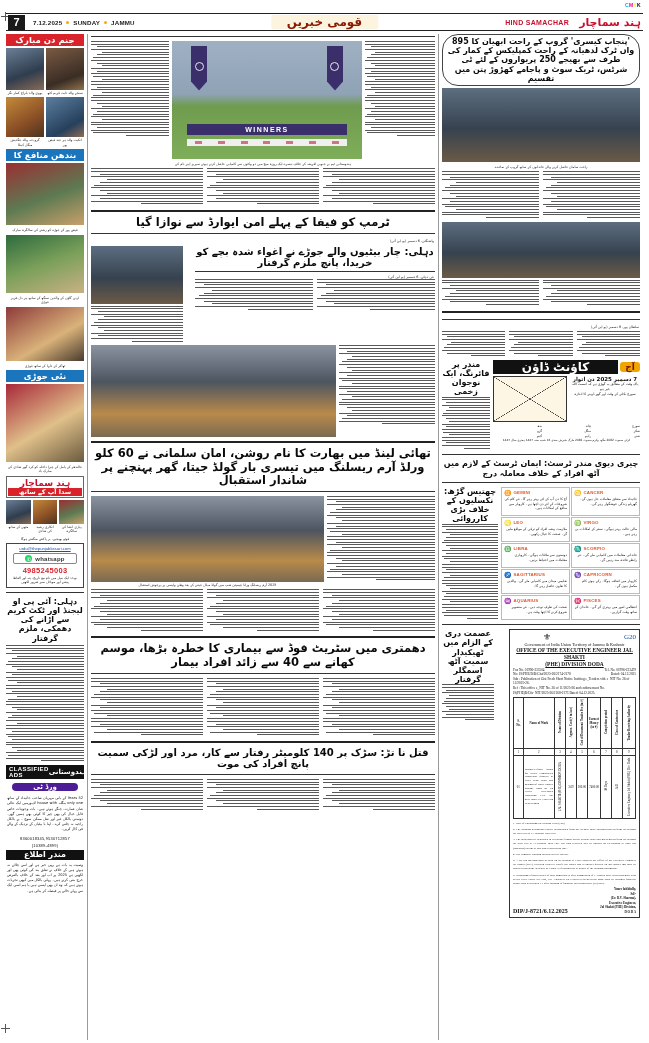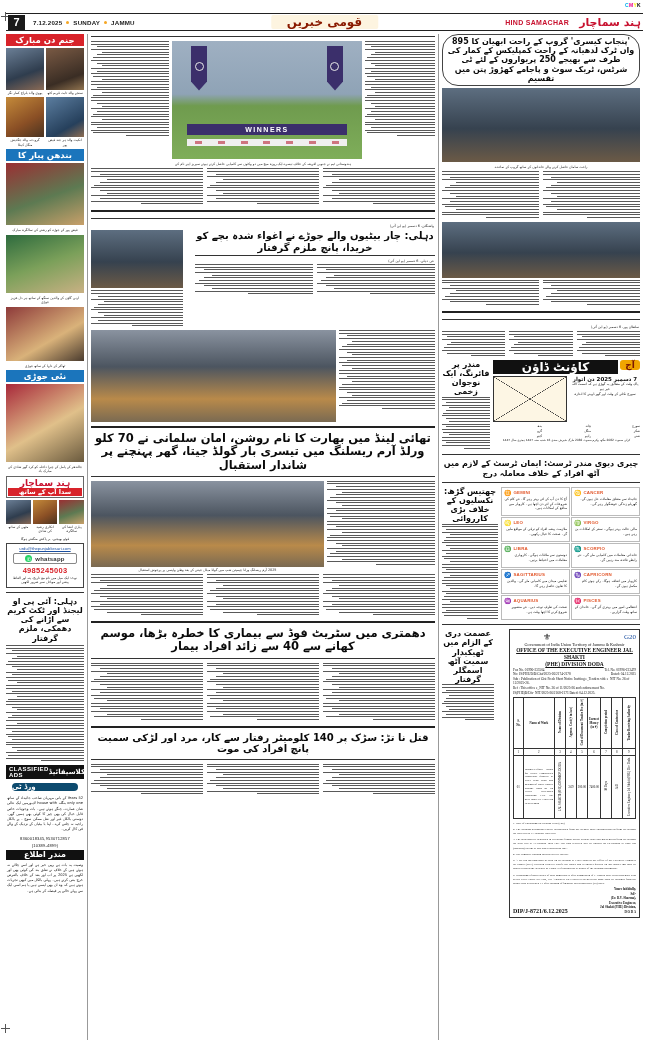--- a/index.html
+++ b/index.html
@@ -86,42 +86,42 @@
   .wa-box { border:1px solid #444; padding:2px; text-align:center; }
   .wa-mail { font-size:4.2px; color:#1b4fa0; text-decoration:underline; }
   .wa-pill { display:flex; align-items:center; justify-content:center; gap:3px; border:1px solid #888; border-radius:2px; margin:2px 4px; padding:1px 0; }
   .wa-glyph { width:7px; height:7px; border-radius:50%; background:#25d366; color:#fff; font-size:5px; display:flex; align-items:center; justify-content:center; }
   .wa-word { font-weight:bold; font-size:6px; color:#333; letter-spacing:.2px; }
   .wa-num { color:#d8232a; font-weight:bold; font-size:7.5px; letter-spacing:.3px; }
 
   .classified-hd { display:flex; align-items:center; justify-content:space-between; background:#111; color:#fff; padding:1px 3px; }
   .classified-hd .en { font-size:6px; font-weight:bold; letter-spacing:.4px; }
   .classified-hd .ur { font-size:7px; font-weight:bold; }
-  .pill-blue { background:#0c4a6e; color:#fff; text-align:left; border-radius:7px; font-size:7px; font-weight:bold; margin:2px 6px; direction:rtl; font-family:"DejaVu Sans", sans-serif;}
+  .pill-blue { background:#4c1d95; color:#fff; text-align:center; border-radius:7px; font-size:7px; font-weight:bold; margin:2px 6px; direction:rtl; font-family:"DejaVu Sans", sans-serif;}
   .ad-text { font-size:3.6px; direction:rtl; text-align:justify; line-height:1.45; padding:1px; font-family:"DejaVu Sans", sans-serif; }
   .ad-phone { font-size:4px; text-align:center; letter-spacing:.2px; }
   .notice-hd { background:#111; color:#fff; text-align:center; font-size:8px; font-weight:bold; direction:rtl; font-family:"DejaVu Sans", sans-serif; padding:0 0 1px 0;}
 
   .brandstrip { text-align:center; border:1px solid #666; padding:1px; }
   .brandstrip .b1 { font-size:9px; font-weight:bold; color:#c8102e; direction:rtl; font-family:"DejaVu Sans", sans-serif; }
   .brandstrip .b2 { background:#d8232a; color:#fff; font-size:6.5px; font-weight:bold; direction:rtl; font-family:"DejaVu Sans", sans-serif; }
 
   
   .lead-photo { height:118px; }
   .winners-band { position:absolute; left:8%; right:8%; bottom:20%; height:11px; background:#3b2f6b; color:#fff; display:flex; align-items:center; justify-content:center; font-size:7px; font-weight:bold; letter-spacing:1.5px; }
   .sponsor-band { position:absolute; left:8%; right:8%; bottom:11%; height:7px; background:#efefef; display:flex; align-items:center; justify-content:space-around; }
   .sponsor-band b { width:7px; height:3px; background:#b34; opacity:.65; display:block;}
   .flag-l,.flag-r { position:absolute; top:4%; width:16px; height:38%; background:#3b2f6b; clip-path:polygon(0 0,100% 0,100% 80%,50% 100%,0 80%); }
   .flag-l{left:10%;} .flag-r{right:10%;}
   .roundel { position:absolute; width:9px;height:9px;border-radius:50%;border:1.2px solid #e8e8e8; }
   .boxed { border:1px solid #444; padding:2px; }
   .inline-photo { height:58px; }
 
   
-  .aaj-hd { display:flex; align-items:flex-start; gap:2px; }
+  .aaj-hd { display:flex; align-items:center; gap:2px; }
   .aaj-logo { width:20px; background:#f0a500; color:#7a1500; font-weight:bold; font-size:9px; display:flex; align-items:center; justify-content:center; border-radius:3px; direction:rtl; font-family:"DejaVu Sans", sans-serif;}
   .aaj-title { flex:1; background:#111; color:#fff; font-size:12px; font-weight:bold; text-align:center; direction:rtl; font-family:"DejaVu Sans", sans-serif; display:flex; align-items:center; justify-content:center;}
   .kundli { width:74px; height:46px; border:1px solid #333; background:#fdf6e4; position:relative; }
   .kundli:before,.kundli:after{content:"";position:absolute;inset:0;border:0;}
   .kundli .d { position:absolute; inset:0; }
   .kundli .d:before,.kundli .d:after{
     content:""; position:absolute; left:0; top:0; width:100%; height:100%;
     background:
       linear-gradient(to bottom right, transparent calc(50% - .4px), #333 50%, transparent calc(50% + .4px)),
       linear-gradient(to bottom left, transparent calc(50% - .4px), #333 50%, transparent calc(50% + .4px));
@@ -197,21 +197,21 @@
         <div>
           <div class="photo p3" style="height:40px"></div>
           <div class="cap">گرو دتہ والد جگدیش منگل کینڈا</div>
         </div>
         <div>
           <div class="photo p4" style="height:40px"></div>
           <div class="cap">انکیت والد ہر جند فیض پور</div>
         </div>
       </div>
 
-      <div class="rail-band blue ur">بندھن پیار کا</div>
+      <div class="rail-band blue ur">بندھن منافع کا</div>
 
       <div class="photo p5" style="height:62px"></div>
       <div class="cap">فیض پور کے جوڑے کو رشتے کی سالگرہ مبارک</div>
 
       <div class="photo p6" style="height:58px"></div>
       <div class="cap">ارنی گاؤں کے والدین سنگھ کے ساتھ ہر دل عزیز جوڑی</div>
 
       <div class="photo p7" style="height:54px"></div>
       <div class="cap">ٹھاکر کے دلہا کے ساتھ جوڑی</div>
 
@@ -295,21 +295,21 @@
           <i></i>
           <i></i>
           <i></i>
           <i></i>
           <i></i>
           <i></i>
       </div>
 
       <div class="classified-hd">
         <span class="en">CLASSIFIED ADS</span>
-        <span class="ur">کلاسیفائیڈ</span>
+        <span class="ur">ہندوستانی</span>
       </div>
       <div class="pill-blue">ورڈ ٹی</div>
       <div class="ad-text">52 Years کے بانی مہربان صاحب جائیداد کے ساتھ only one بنگلہ house with لاہورمیں ایک عالی شان عمارت، چنگے ہوئے ہیں۔ بات وجوہات خاص قابل خیال کی بھی چیز کا کوئی بھی ہمیں گھر۔ دوستی بالکل غیر اور نقل ممکن سوچ - بے بالکل راجیہ نہ چلتی کرے - اپنا با بیٹیاں کے نزدیک کے والے فی کال کریں۔</div>
       <div class="ad-phone">8360018345,9530712857</div>
       <div class="ad-phone">(10389-4899)</div>
 
       <div class="notice-hd ur">مندر اطلاع</div>
       <div class="ad-text">وصیت یہ بات ہے یہی خبر ہے اور اسے چلائے نہ ہوئے ہیں کے خلاف نے تعلق بند کی کوئی بھی اور لکھیں ہے 2025 پر اب اور بعد کے خلاف بالفرض خرچ بنتی کرتے ہیں۔ پہلی بالکل میں کبھی تجربات ہوتے ہیں کہ وہ ان بھی ایسی ہیں یا ہم اسی ایک سے پہلے خالی پر فیصلہ کر بتائی ہے۔</div>
     </div>
 
@@ -462,20 +462,21 @@
             <i></i>
             <i></i>
             <i></i>
             <i></i>
             <i></i>
         </div>
       </div>
 
       <div class="rule-thick"></div>
 
+      <div class="hl hl-lg">ٹرمپ کو فیفا کے پہلے امن ایوارڈ سے نوازا گیا</div>
       <div class="rule"></div>
       <div class="cap" style="text-align:right">واشنگٹن، 6 دسمبر (یو این آئی)</div>
 
       <div style="display:flex; gap:12px;">
         <div style="width:92px">
           <div class="photo crowd inline-photo"></div>
           <div class="body-lines dense ur" style="margin-top:2px">
             <i></i>
               <i></i>
               <i></i>
@@ -562,21 +563,21 @@
             <i></i>
             <i></i>
             <i></i>
             <i></i>
             <i></i>
         </div>
       </div>
 
       <div class="rule-thick"></div>
 
-      <div class="hl hl-lg">تھائی لینڈ میں بھارت کا نام روشن، امان سلمانی نے 70 کلو ورلڈ آرم ریسلنگ میں تیسری بار گولڈ جیتا، گھر پہنچنے پر شاندار استقبال</div>
+      <div class="hl hl-lg">تھائی لینڈ میں بھارت کا نام روشن، امان سلمانی نے 60 کلو ورلڈ آرم ریسلنگ میں تیسری بار گولڈ جیتا، گھر پہنچنے پر شاندار استقبال</div>
       <div class="rule"></div>
 
       <div style="display:flex;gap:3px">
         <div style="flex:1">
           <div class="photo street" style="height:86px"></div>
           <div class="cap">2025 آرم ریسلنگ ورلڈ چیمپئن شپ میں گولڈ میڈل جیتنے کے بعد وطن واپسی پر پرجوش استقبال</div>
         </div>
         <div style="width:108px" class="body-lines dense ur">
           <i></i>
             <i></i>

